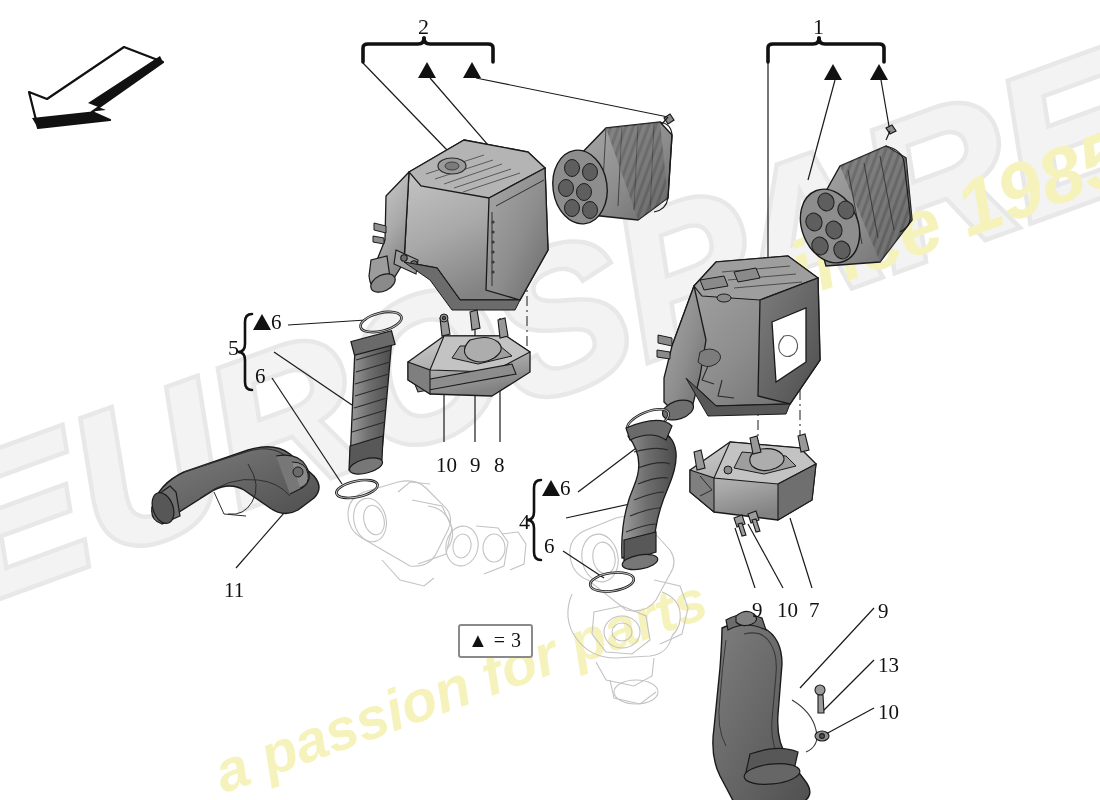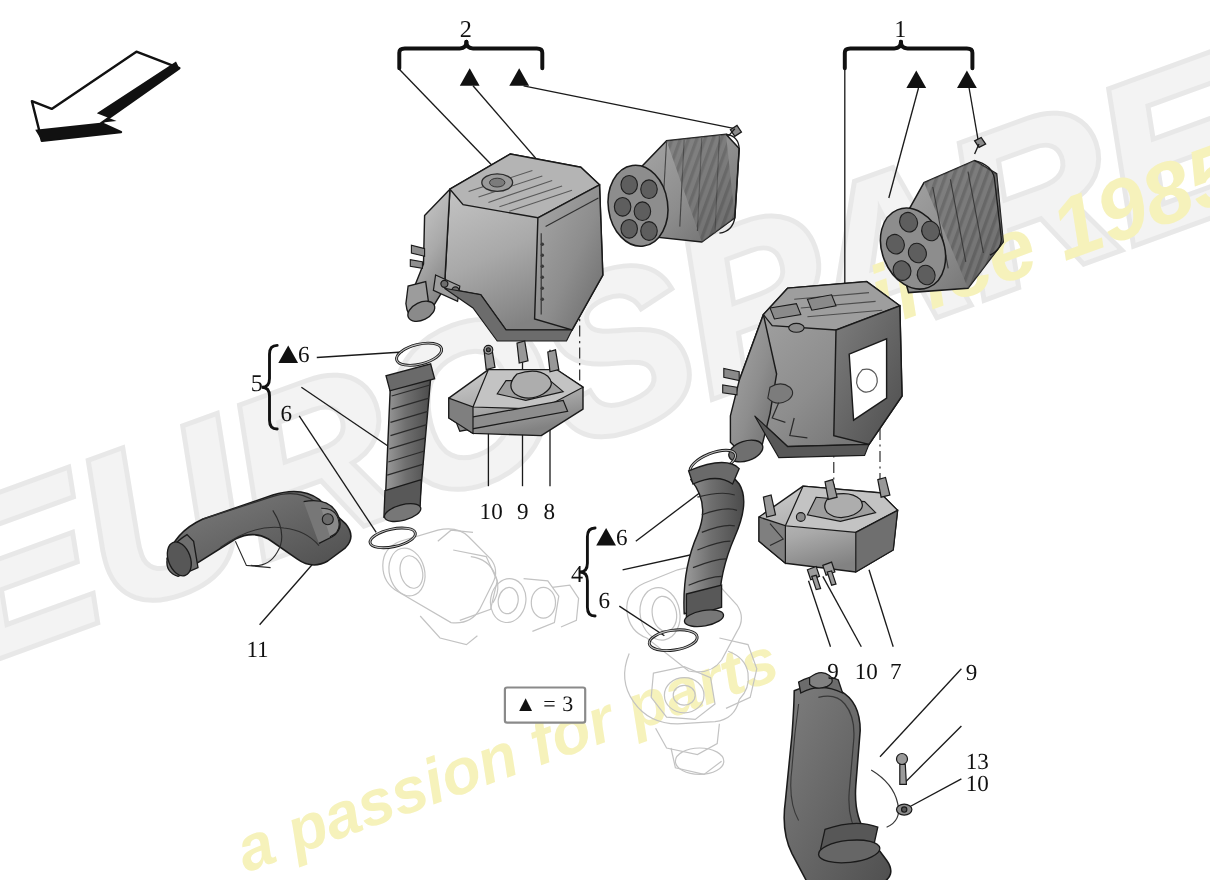--- a/index.html
+++ b/index.html
@@ -486,21 +486,21 @@
   <div class="callout-label" style="left:470px; top:455px;">9</div>
   <div class="callout-label" style="left:494px; top:455px;">8</div>
 
   <div class="callout-label" style="left:224px; top:580px;">11</div>
 
   <div class="callout-label" style="left:752px; top:600px;">9</div>
   <div class="callout-label" style="left:777px; top:600px;">10</div>
   <div class="callout-label" style="left:809px; top:600px;">7</div>
 
   <div class="callout-label" style="left:878px; top:601px;">9</div>
-  <div class="callout-label" style="left:878px; top:655px;margin-top:27px;">13</div>
+  <div class="callout-label" style="left:878px; top:655px;">13</div>
   <div class="callout-label" style="left:878px; top:702px;">10</div>
 
   <div class="legend-box" style="left:458px; top:624px;">
     <span>▲</span>
     <span>=</span>
     <span>3</span>
   </div>
 
 </div>
 

